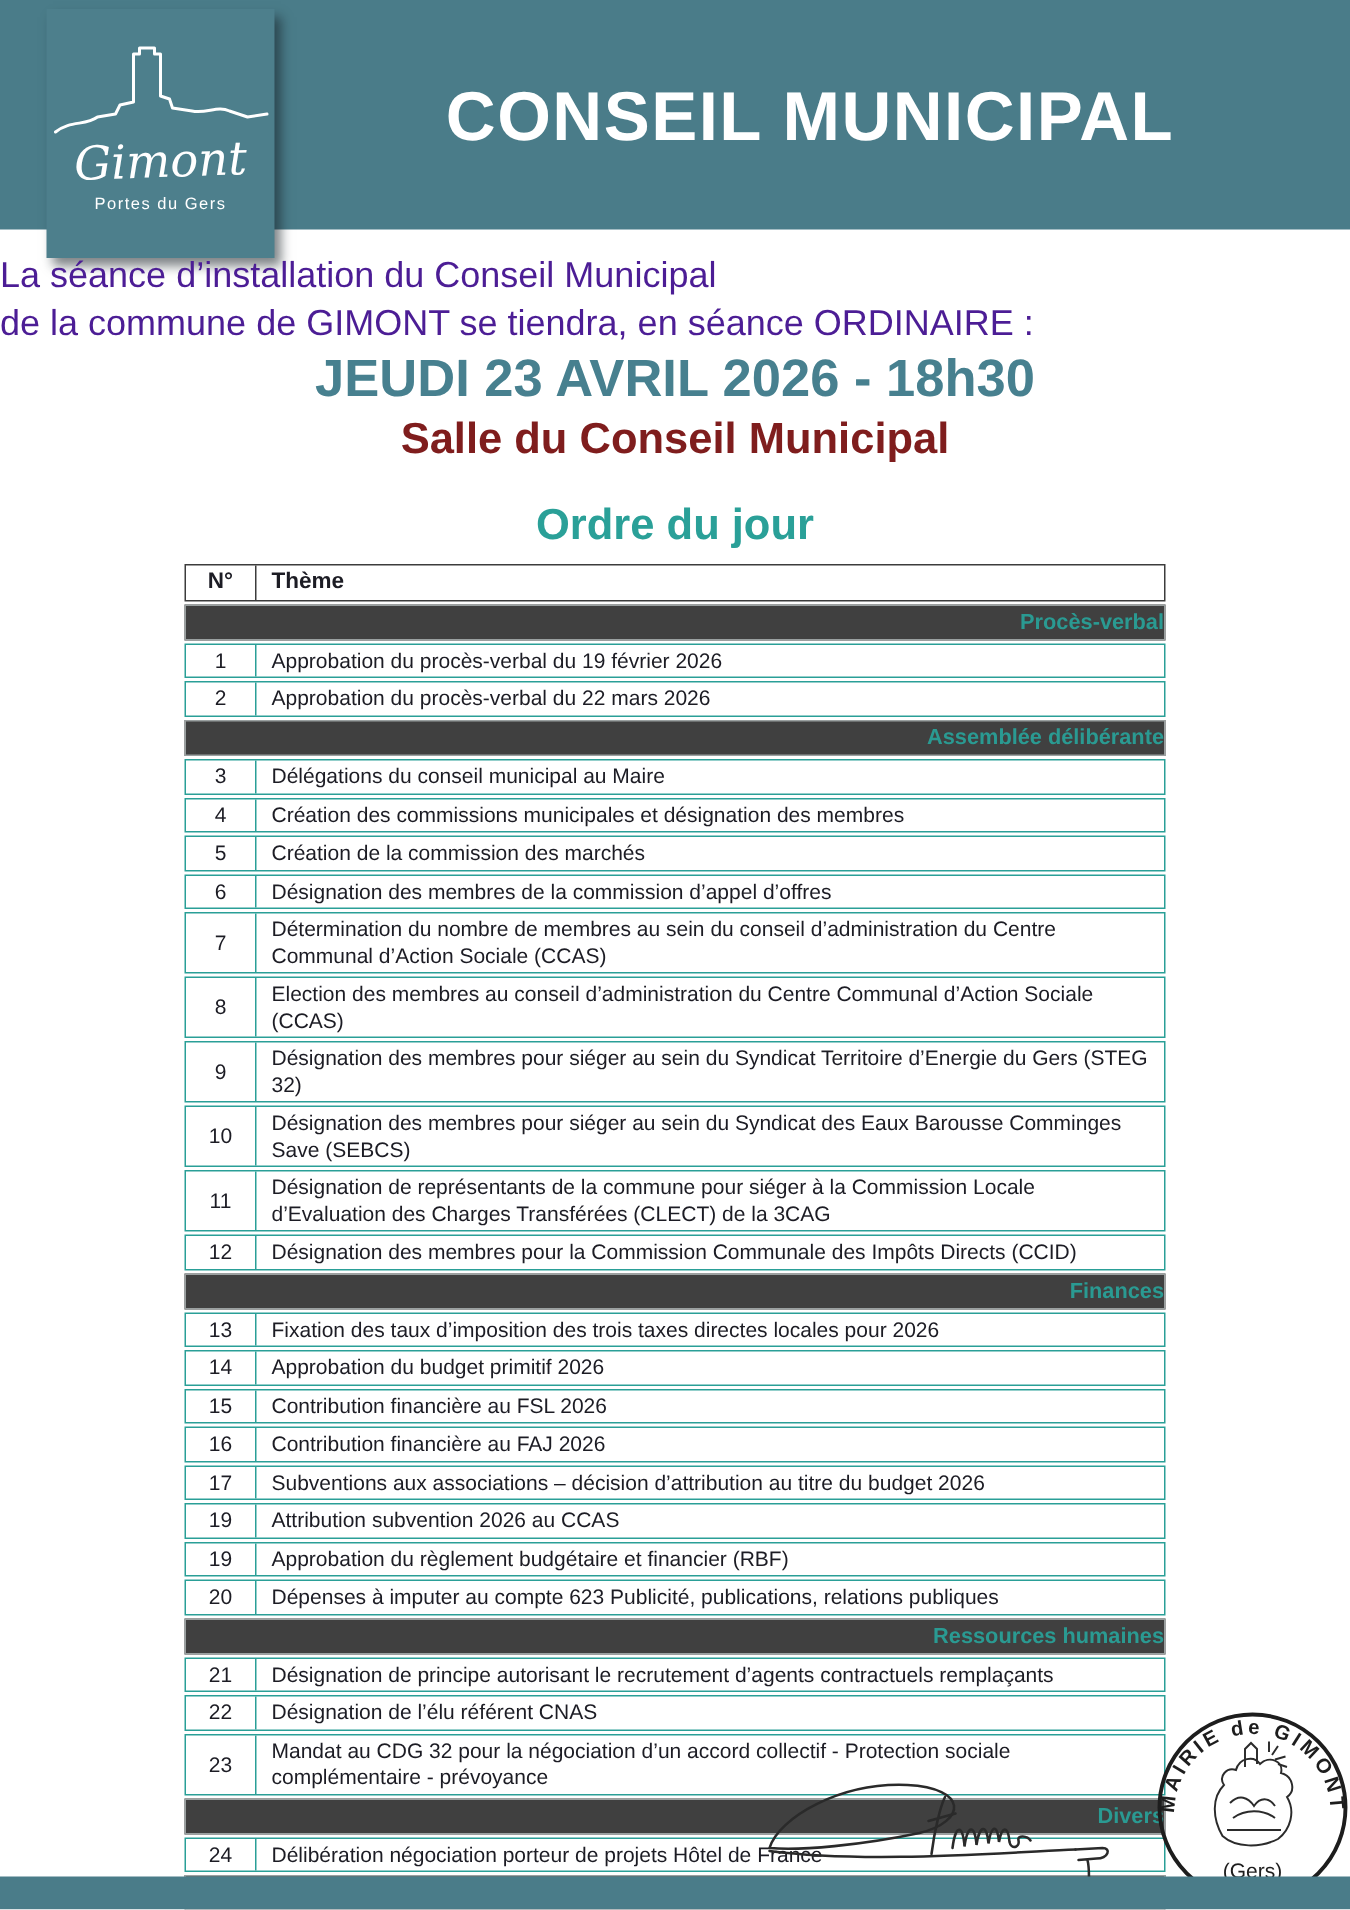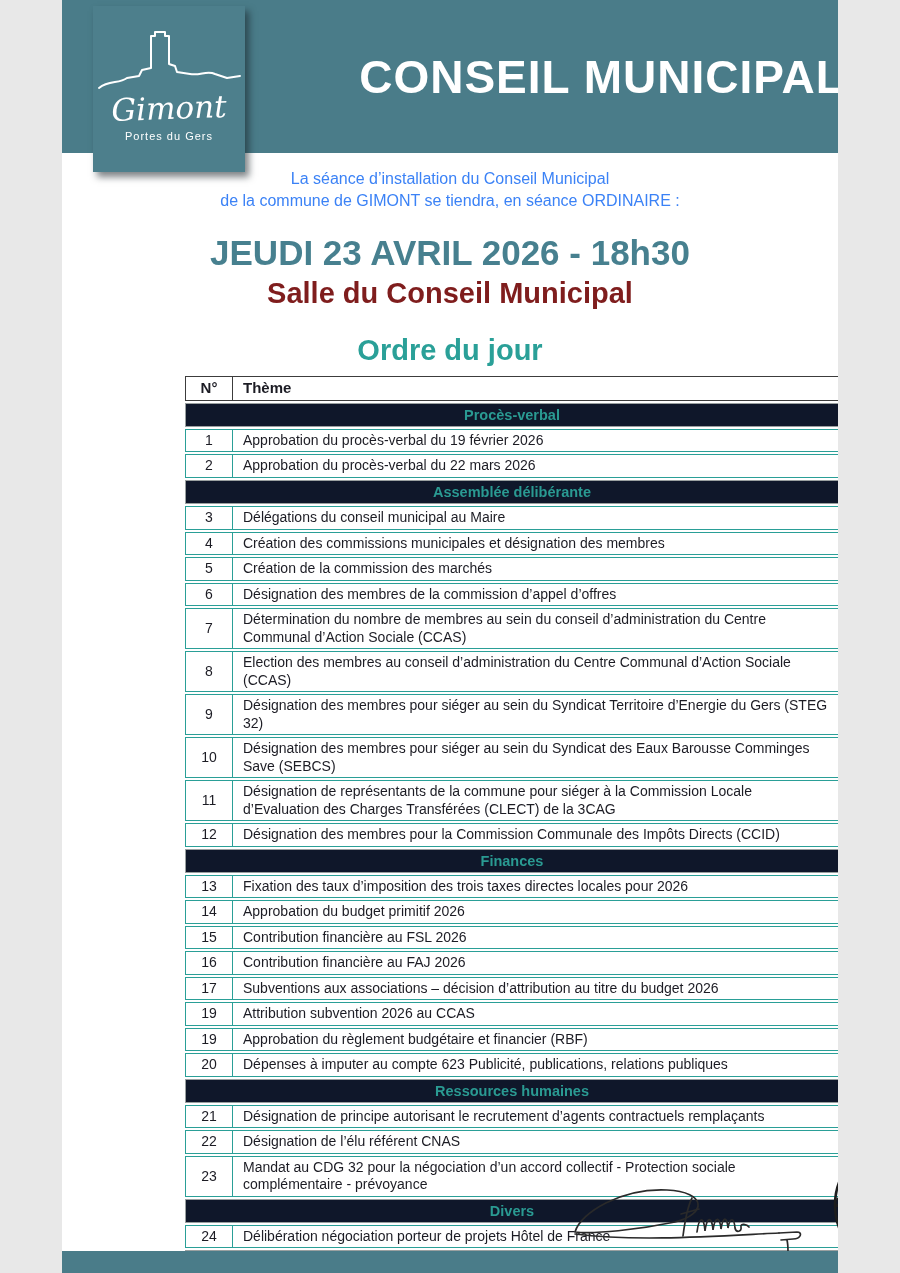--- a/index.html
+++ b/index.html
@@ -1,17 +1,17 @@
 <!DOCTYPE html>
 <html><head>
 <meta charset="utf-8">
 <style>
   html,body{margin:0;padding:0;background:#e8e8e8;}
   .page{
-    position:relative; width:776px; height:1273px; margin:0 auto;
+    position:relative; width:900px; height:1273px; margin:0 auto;
     background:#ffffff; overflow:hidden;
     font-family:"Liberation Sans","DejaVu Sans",sans-serif;
     color:#1c1c24;
   }
   
   .banner{
     position:absolute; left:0; top:0; width:900px; height:153px;
     background:#4a7c89;
   }
   .banner-title{
@@ -28,22 +28,22 @@
     position:absolute; left:0; right:0; top:84px; text-align:center;
     color:#fff; font-family:"DejaVu Serif","Liberation Serif",serif;
     font-style:italic; font-size:31px; transform:rotate(-2deg);
   }
   .logo-tagline{
     position:absolute; left:0; right:0; top:124px; text-align:center;
     color:#fff; font-size:11px; letter-spacing:1px;
   }
   
   .intro{
-    position:absolute; left:0; right:0; top:168px; text-align:center;
-    font-size:16px; line-height:1.35; color:#3b82f6;
+    position:absolute; left:0; right:0; top:168px; 
+    font-size:24px; line-height:1.35; color:#4c1d95;
   }
   .h-date{
     position:absolute; left:0; right:0; top:233px; text-align:center;
     font-size:35px; font-weight:800; color:#47808f; margin:0;
   }
   .h-place{
     position:absolute; left:0; right:0; top:277px; text-align:center;
     font-size:29px; font-weight:800; color:#7f1d1d; margin:0;
   }
   .h-agenda{
@@ -61,21 +61,21 @@
     flex:0 0 46px; text-align:center; font-size:14px; line-height:1.25;
     padding:2px 0; display:flex; align-items:center; justify-content:center;
   }
   .t-head .cell-num{border-right:1.5px solid #3c3c3c; font-weight:bold; font-size:15px;}
   .t-item .cell-num{border-right:1.5px solid #2a9f97;}
   .cell-theme{
     flex:1; font-size:14px; line-height:1.25; padding:2px 10px; text-align:left;
   }
   .t-head .cell-theme{text-align:left; font-weight:bold; font-size:15px;}
   .t-section{
-    border:1px solid #9aa0a0; background:#0f172a; text-align:center;
+    border:1px solid #9aa0a0; background:#404040; text-align:right;
     color:#2a9a92; font-weight:bold; font-size:14.5px; line-height:1.25;
     padding:2px 0; margin-bottom:2px;
   }
   
   .footer-bar{
     position:absolute; left:0; bottom:0; width:900px; height:22px; background:#4a7c89;
   }
   .signature{position:absolute; left:505px; top:1172px;}
   .stamp{position:absolute; left:770px; top:1140px;}
 </style>

